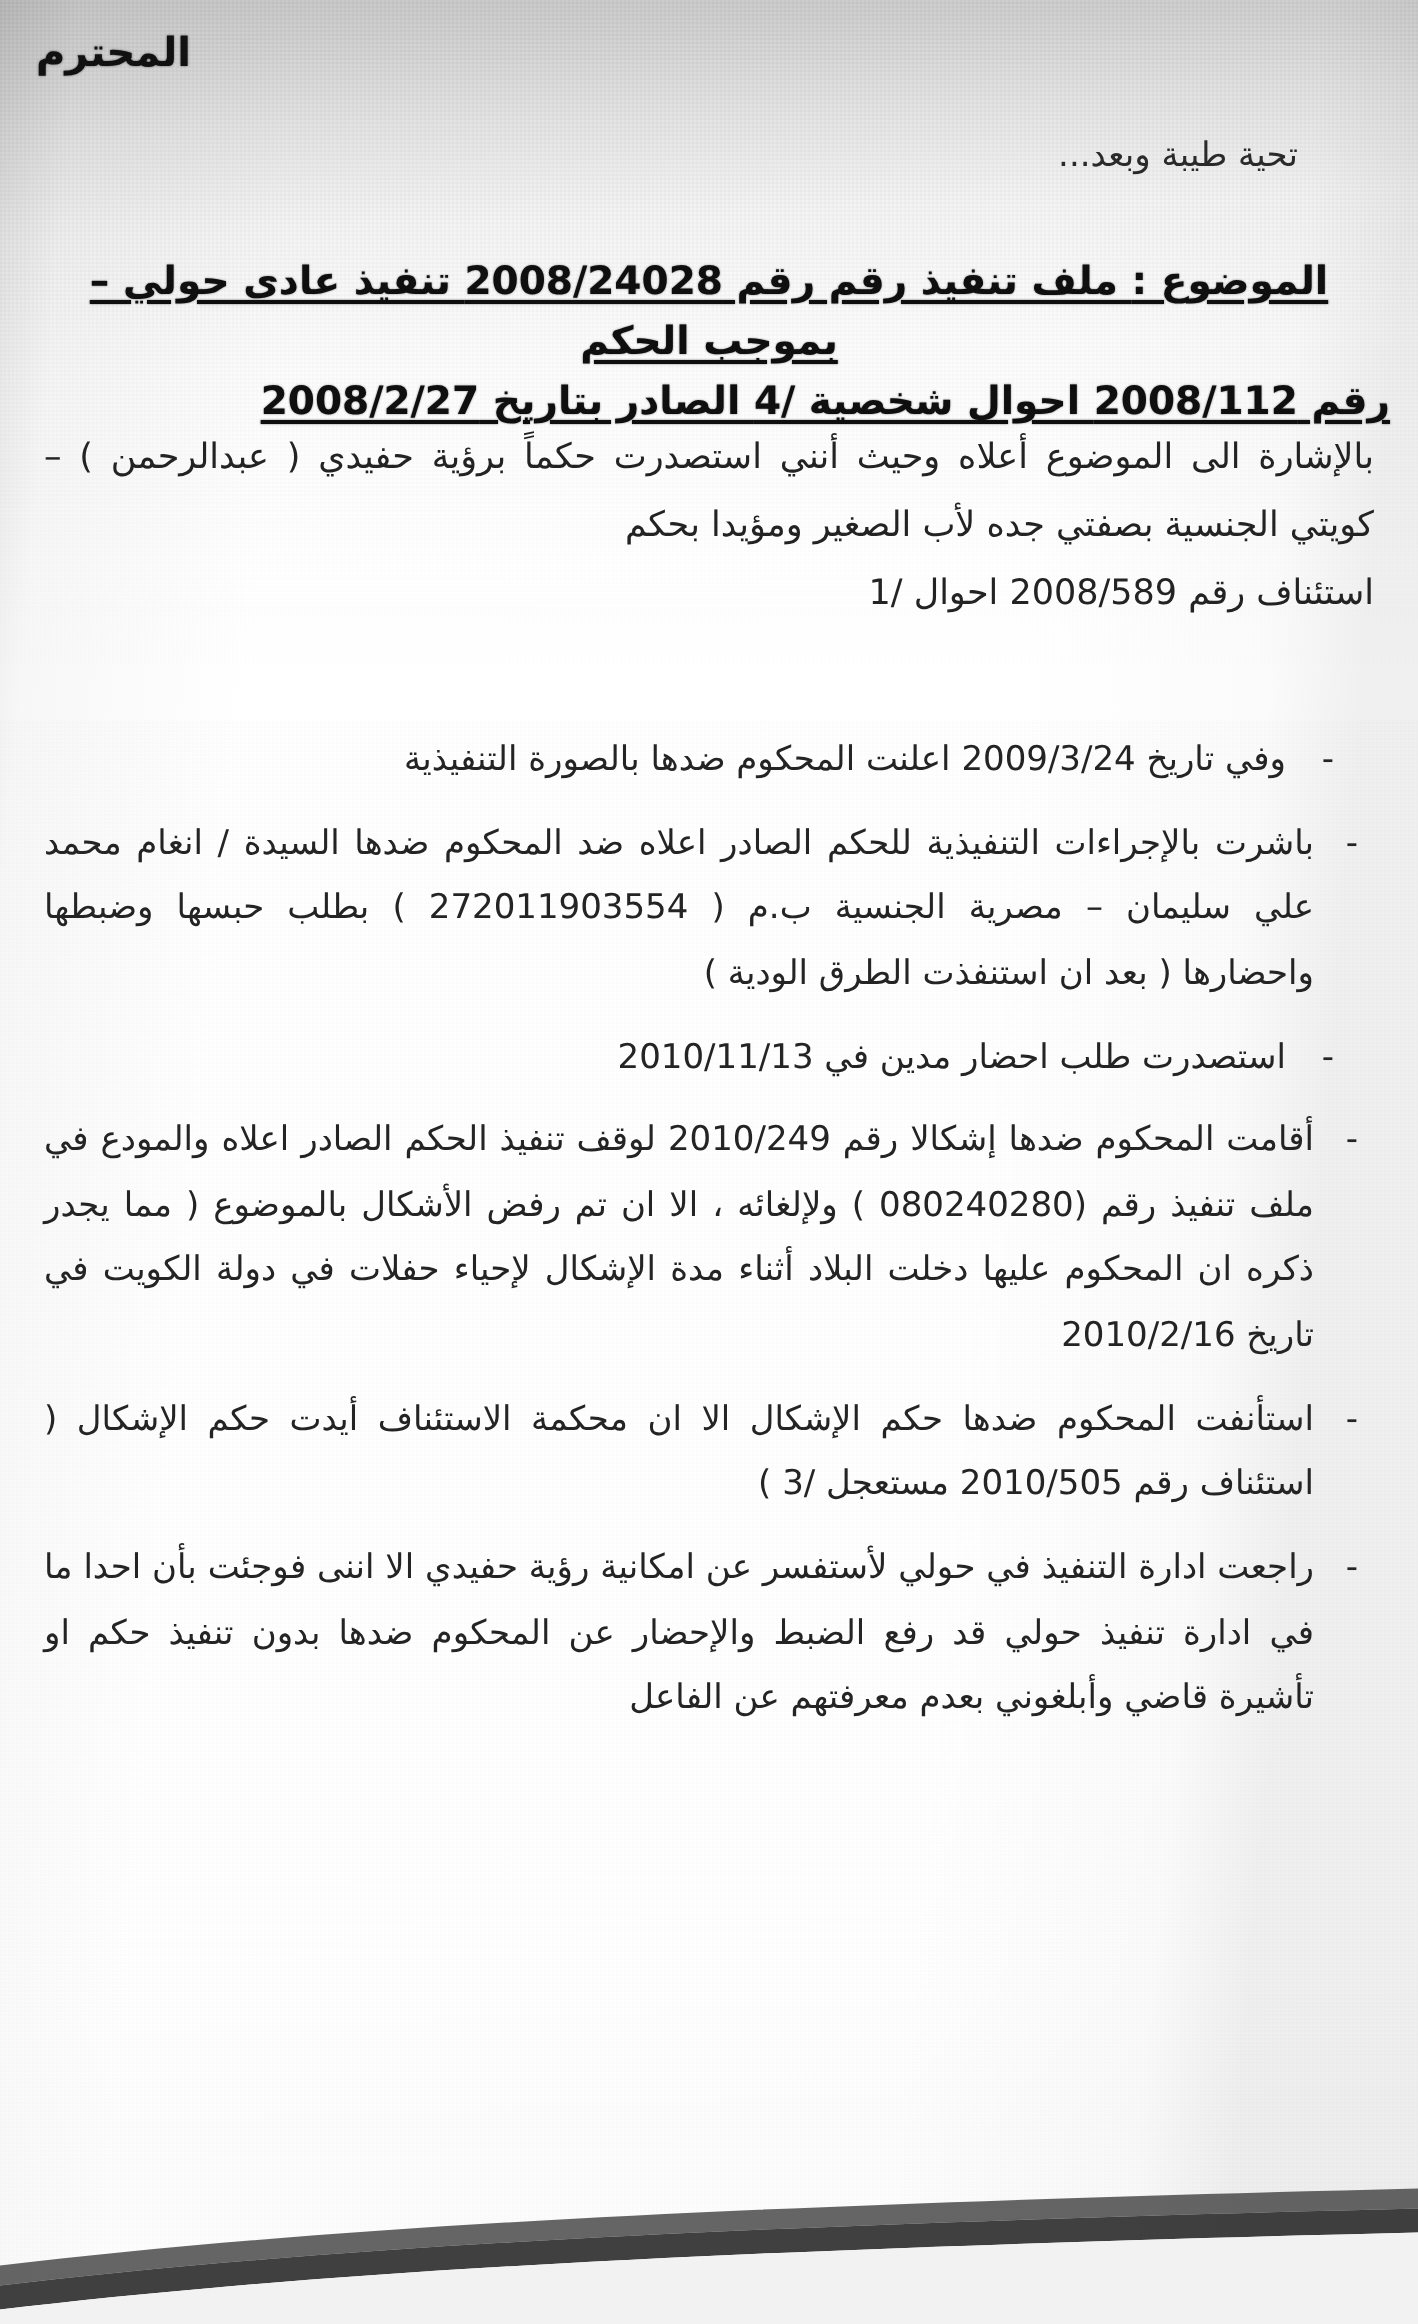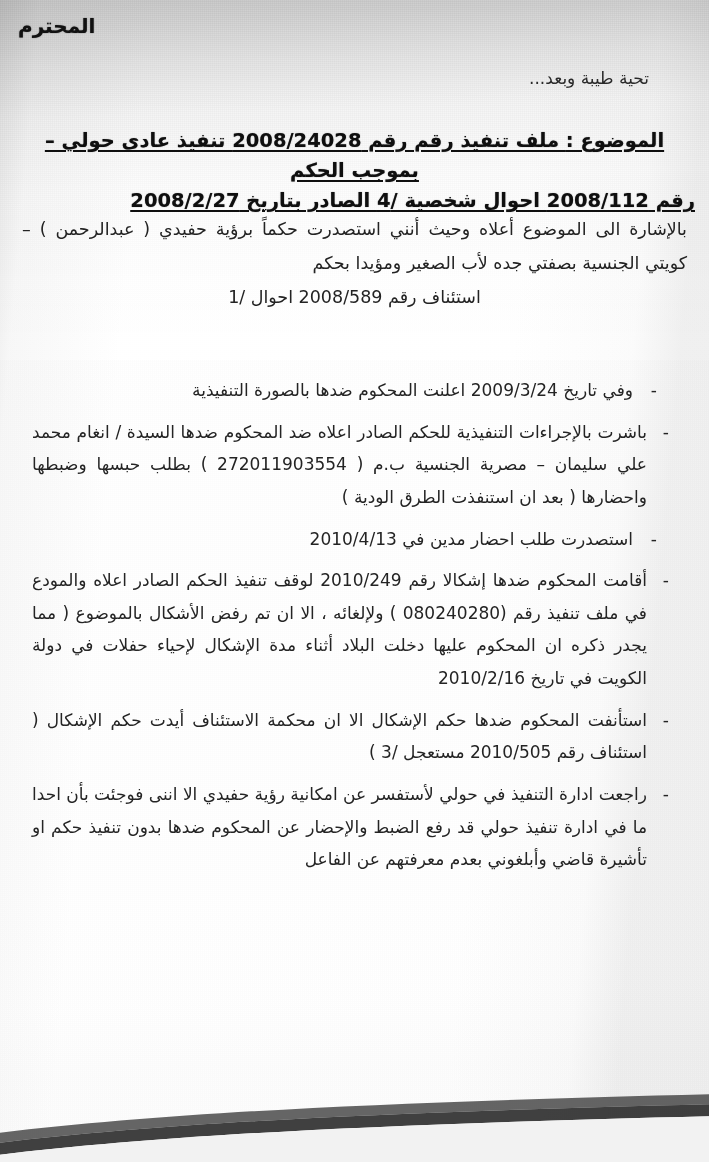--- a/index.html
+++ b/index.html
@@ -151,30 +151,30 @@
     left: 22px;
     right: 22px;
     font-size: 17.5px;
     line-height: 1.95;
     text-align: justify;
     text-justify: inter-word;
     color: #232323;
   }
   .intro .last-line {
     display: block;
-    text-align: center;
+    text-align: right;
   }
 
   ul.items {
     position: absolute;
     top: 358px;
     left: 16px;
     right: 16px;
     list-style: none;
-    margin: 16px;
+    margin: 6px;
     padding: 0;
   }
   ul.items > li {
     position: relative;
     padding-right: 30px;
     margin-bottom: 9px;
     font-size: 17px;
     line-height: 1.92;
     text-align: justify;
     text-justify: inter-word;
@@ -232,21 +232,21 @@
 
       <li class="indent-more">
         <span>وفي تاريخ 2009/3/24 اعلنت المحكوم ضدها بالصورة التنفيذية</span>
       </li>
 
       <li>
         <span>باشرت بالإجراءات التنفيذية للحكم الصادر اعلاه ضد المحكوم ضدها السيدة / انغام محمد علي سليمان – مصرية الجنسية ب.م (   272011903554   ) بطلب حبسها وضبطها واحضارها ( بعد ان استنفذت الطرق الودية )</span>
       </li>
 
       <li class="indent-more">
-        <span>استصدرت طلب احضار مدين في 2010/4/13</span>
+        <span>استصدرت طلب احضار مدين في 2010/11/13</span>
       </li>
 
       <li>
         <span>أقامت المحكوم ضدها إشكالا رقم 2010/249 لوقف تنفيذ الحكم الصادر اعلاه والمودع في ملف تنفيذ رقم (080240280 ) ولإلغائه ، الا ان تم رفض الأشكال بالموضوع ( مما يجدر ذكره ان المحكوم عليها دخلت البلاد أثناء مدة الإشكال لإحياء حفلات في دولة الكويت في تاريخ 2010/2/16</span>
       </li>
 
       <li>
         <span>استأنفت المحكوم ضدها حكم الإشكال الا ان محكمة الاستئناف أيدت حكم الإشكال ( استئناف رقم 2010/505 مستعجل /3 )</span>
       </li>
 

